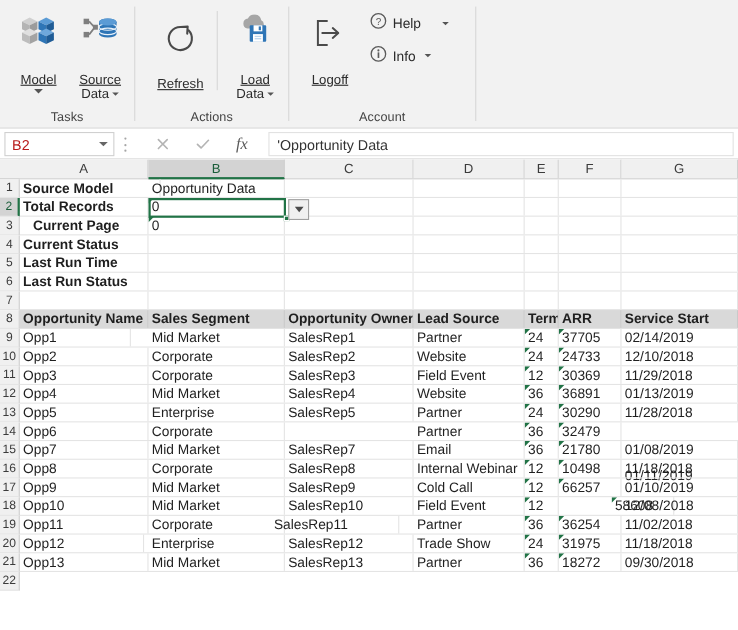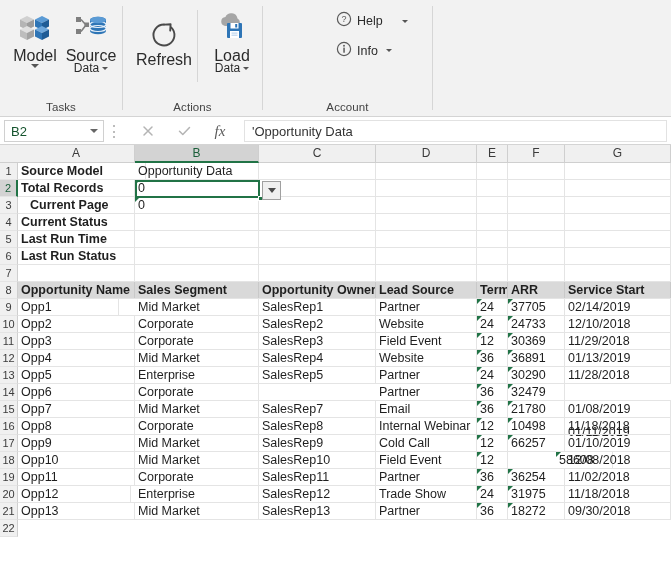--- a/index.html
+++ b/index.html
@@ -25,22 +25,23 @@
     font-size:11.5px;color:#444;letter-spacing:.1px;
   }
   .rbtn{
     position:absolute;top:4px;
     display:flex;flex-direction:column;align-items:center;
     text-align:center;cursor:default;
     padding:3px 2px 0 2px;border:1px solid transparent;border-radius:2px;
   }
   .rbtn .glyph{height:40px;display:flex;align-items:center;justify-content:center;}
   .rbtn .lbl{
-    font-size:16px;color:#2b2b2b;line-height:13px;margin-top:1px;
+    font-size:12px;color:#2b2b2b;line-height:13px;margin-top:18px;
     white-space:nowrap;
+    text-decoration:underline;
   }
   .rbtn .lbl2{font-size:12px;color:#2b2b2b;line-height:13px;white-space:nowrap;}
   .caret{
     display:inline-block;width:0;height:0;vertical-align:middle;
     border-left:3.5px solid transparent;border-right:3.5px solid transparent;
     border-top:3.5px solid #555;margin-left:3px;
   }
   .caret-block{
     width:0;height:0;margin:2px auto 0 auto;
     border-left:4px solid transparent;border-right:4px solid transparent;
@@ -60,21 +61,21 @@
     position:relative;height:28px;width:671px;
     background:#ffffff;border-bottom:1px solid #d4d4d4;
     box-sizing:border-box;
   }
   #namebox{
     position:absolute;left:4px;top:3px;width:100px;height:22px;
     background:#fff;border:1px solid #d0d0d0;box-sizing:border-box;
     display:flex;align-items:center;
   }
   #namebox .nbtext{
-    flex:1;padding-left:6px;font-size:13px;color:#14532d;
+    flex:1;padding-left:6px;font-size:13px;color:#b91c1c;
   }
   #namebox .nbarrow{
     width:18px;display:flex;align-items:center;justify-content:center;
   }
   .nb-caret{
     width:0;height:0;
     border-left:4px solid transparent;border-right:4px solid transparent;
     border-top:4px solid #666;
   }
   #dotdiv{
@@ -242,20 +243,30 @@
       <span class="lbl">Load</span>
       <span class="lbl2"><span>Data</span><span class="caret"></span></span>
     </div>
 
     <div class="rgroup-label">Actions</div>
   </div>
   <div class="rgroup-sep" style="left:262px;"></div>
 
   <div class="rgroup" style="left:263px;width:169px;">
 
+    <div class="rbtn" style="left:8px;width:52px;top:8px;">
+      <span class="glyph" style="height:36px;">
+        <svg width="30" height="28" viewBox="0 0 30 28">
+          <path d="M12 3 H4 V25 H12" stroke="#4a4a4a" stroke-width="1.8" fill="none" stroke-linecap="square"></path>
+          <path d="M8 14 H22" stroke="#4a4a4a" stroke-width="1.8" fill="none" stroke-linecap="round"></path>
+          <path d="M17.5 9.5 L22.5 14 L17.5 18.5" stroke="#4a4a4a" stroke-width="1.8" fill="none" stroke-linecap="round" stroke-linejoin="round"></path>
+        </svg>
+      </span>
+      <span class="lbl">Logoff</span>
+    </div>
 
     <div class="small-btn" style="left:68px;top:8px;">
       <span>
         <svg width="16" height="16" viewBox="0 0 16 16">
           <circle cx="8" cy="8" r="6.6" stroke="#5a5a5a" stroke-width="1.2" fill="none"></circle>
           <text x="8" y="11.4" font-size="9" text-anchor="middle" fill="#5a5a5a" font-family="Liberation Sans, sans-serif">?</text>
         </svg>
       </span>
       <span class="stext">Help</span>
     </div>
@@ -501,21 +512,21 @@
         <div class="cell" style="left: 117px; width: 124px;"><span>Mid Market</span></div>
         <div class="cell" style="left: 241px; width: 117px;"><span>SalesRep10</span></div>
         <div class="cell" style="left: 358px; width: 101px;"><span>Field Event</span></div>
         <div class="cell" style="left: 459px; width: 31px;"><span class="tri"></span><span>12</span></div>
         <div class="cell" style="left: 490px; width: 57px; margin-left: 48px;"><span class="tri"></span><span>58608</span></div>
         <div class="cell" style="left: 547px; width: 106px;"><span>12/08/2018</span></div>
       </div>
       <div class="row">
         <div class="cell" style="left: 0px; width: 117px;"><span>Opp11</span></div>
         <div class="cell" style="left: 117px; width: 124px;"><span>Corporate</span></div>
-        <div class="cell" style="left: 241px; width: 117px;"><span>SalesRep11</span></div>
+        <div class="cell" style="left: 228px; width: 117px;"><span>SalesRep11</span></div>
         <div class="cell" style="left: 358px; width: 101px;"><span>Partner</span></div>
         <div class="cell" style="left: 459px; width: 31px;"><span class="tri"></span><span>36</span></div>
         <div class="cell" style="left: 490px; width: 57px;"><span class="tri"></span><span>36254</span></div>
         <div class="cell" style="left: 547px; width: 106px;"><span>11/02/2018</span></div>
       </div>
       <div class="row">
         <div class="cell" style="left: 0px; width: 113px;"><span>Opp12</span></div>
         <div class="cell" style="left: 117px; width: 124px;"><span>Enterprise</span></div>
         <div class="cell" style="left: 241px; width: 117px;"><span>SalesRep12</span></div>
         <div class="cell" style="left: 358px; width: 101px;"><span>Trade Show</span></div>

